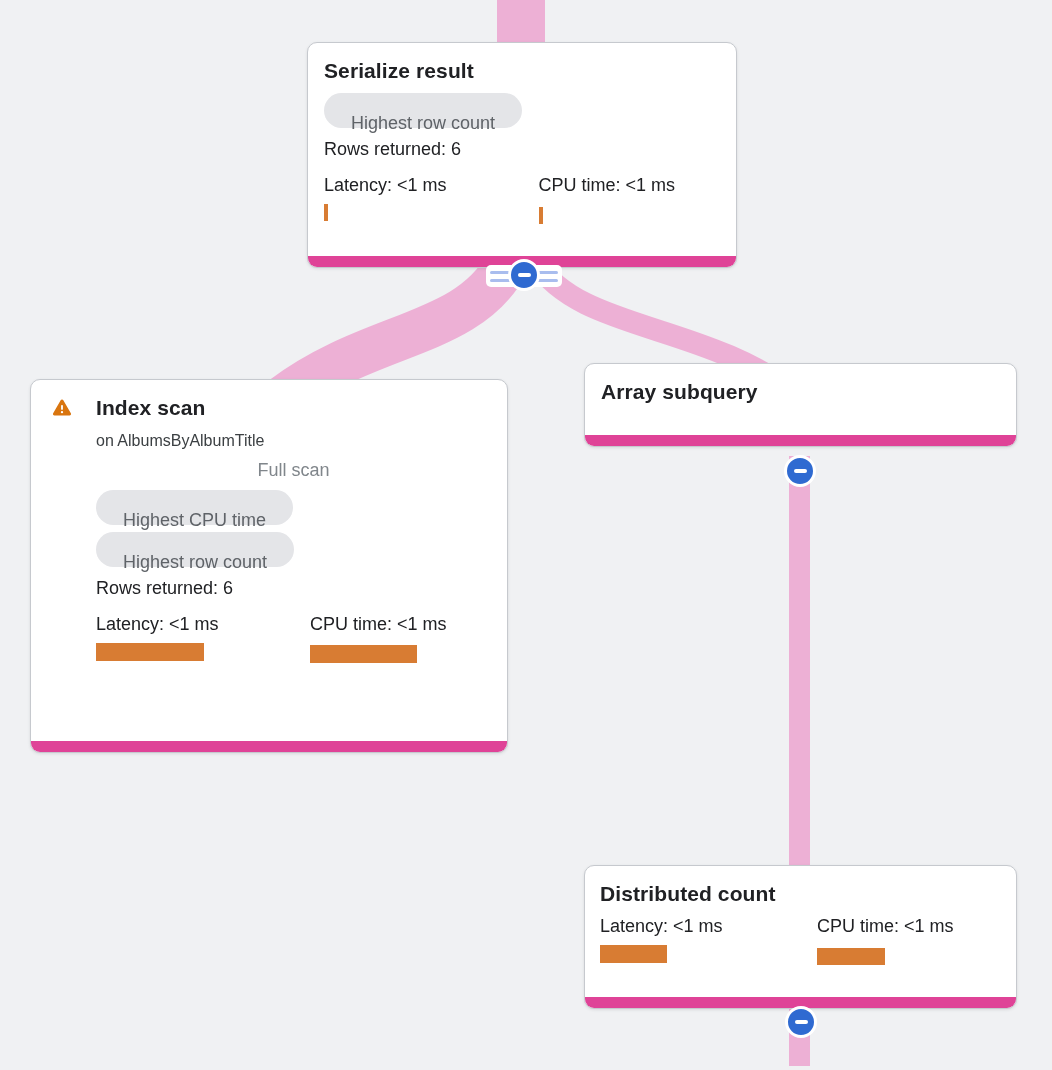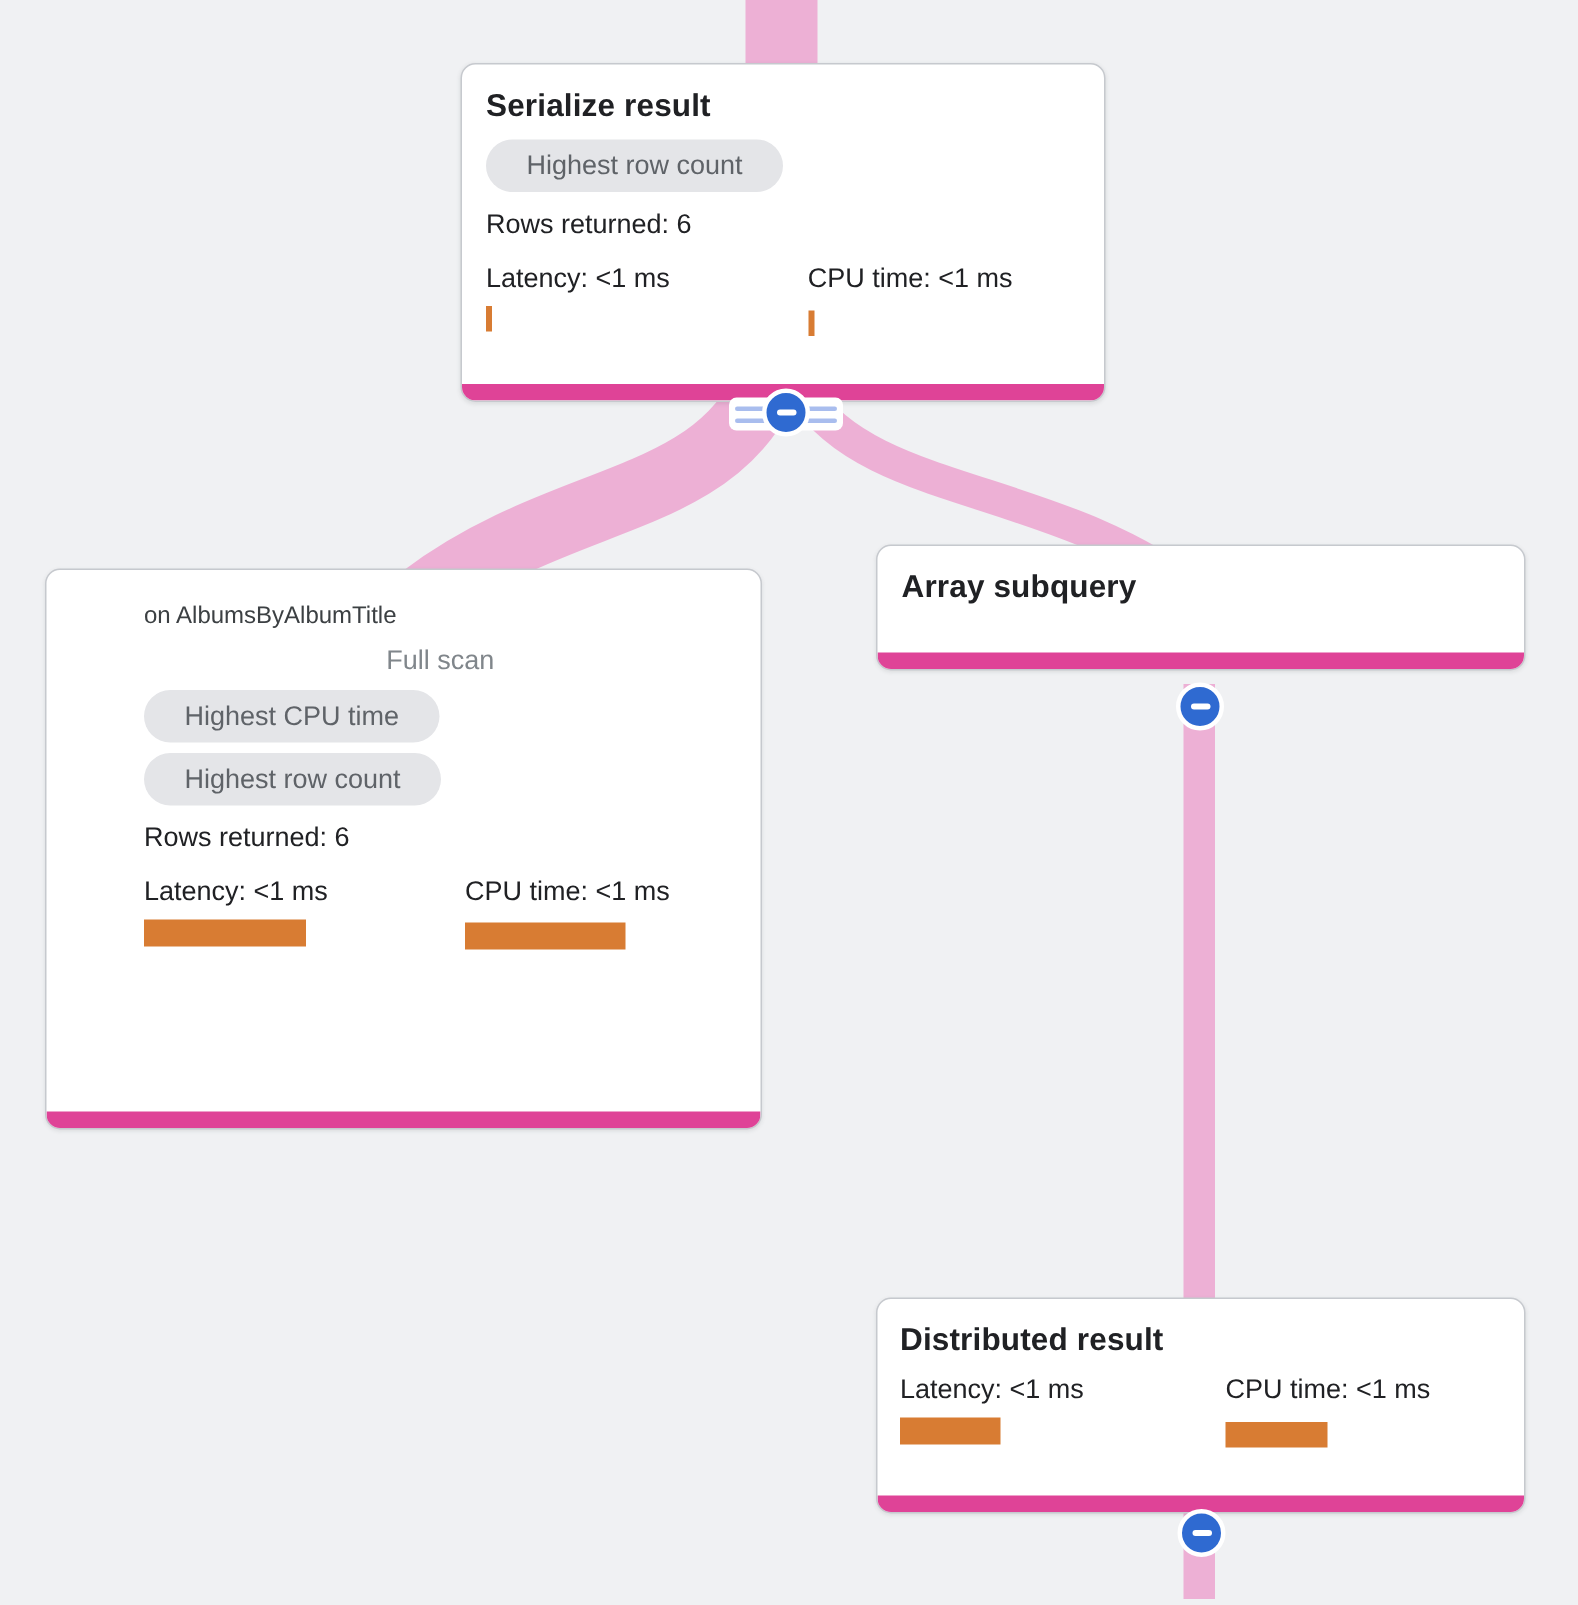--- a/index.html
+++ b/index.html
@@ -69,21 +69,21 @@
     margin-top: 3px;
     text-align: center;
   }
   .badge {
     display: inline-block;
     background: var(--badge-bg);
     color: var(--badge-text);
     font-size: 18px;
     line-height: 35px;
     height: 35px;
-    padding: 0 27px;
+    padding: 13px 27px;
     border-radius: 18px;
     margin-top: 7px;
     white-space: nowrap;
   }
   .badge-col { display: flex; flex-direction: column; align-items: flex-start; }
   .rows-returned { font-size: 18px; line-height: 24px; margin-top: 9px; }
   .metrics { display: flex; margin-top: 13px; gap: 33px; }
   .metric-col { width: 192px; }
   .metric-label { font-size: 18px; line-height: 22px; }
   .metric-bar { background: var(--bar-orange); margin-top: 8px; }
@@ -175,20 +175,30 @@
         <span></span>
         <span></span>
       </div>
   </div>
   <div class="collapse-btn btn-serialize">
     <div class="minus-glyph"></div>
   </div>
 
   <div class="card card-index">
     <div class="card-inner" style="padding-left:18px;">
+      <div class="header-row">
+        <div class="warning-wrap">
+          <svg viewBox="0 0 24 24" width="22" height="22">
+            <path d="M10.55 3.6 L2.35 17.7 a1.7 1.7 0 0 0 1.47 2.55 h16.36 a1.7 1.7 0 0 0 1.47 -2.55 L13.45 3.6 a1.7 1.7 0 0 0 -2.9 0 Z" fill="var(--warning-orange)"></path>
+            <rect x="11" y="8.6" width="2" height="5.4" rx="1" fill="#ffffff"></rect>
+            <circle cx="12" cy="16.6" r="1.25" fill="#ffffff"></circle>
+          </svg>
+        </div>
+        <div class="node-title">Index scan</div>
+      </div>
       <div class="indent">
         <div class="node-subtitle">on AlbumsByAlbumTitle</div>
         <div class="node-scan-type">Full scan</div>
         <div class="badge-col">
           <span class="badge">Highest CPU time</span>
           <span class="badge">Highest row count</span>
         </div>
         <div class="rows-returned">Rows returned: 6</div>
         <div class="metrics">
           <div class="metric-col">
@@ -210,21 +220,21 @@
       <div class="node-title">Array subquery</div>
     </div>
     <div class="card-accent"></div>
   </div>
   <div class="collapse-btn btn-array">
     <div class="minus-glyph"></div>
   </div>
 
   <div class="card card-distributed">
     <div class="card-inner" style="padding-left:15px;">
-      <div class="node-title">Distributed result</div>
+      <div class="node-title">Distributed count</div>
       <div class="metrics" style="margin-top:6px;">
         <div class="metric-col" style="width:193px;">
           <div class="metric-label">Latency: &lt;1 ms</div>
           <div class="metric-bar" style="width:67px;height:18px"></div>
         </div>
         <div class="metric-col">
           <div class="metric-label">CPU time: &lt;1 ms</div>
           <div class="metric-bar" style="width:68px;height:17px;margin-top:11px"></div>
         </div>
       </div>

